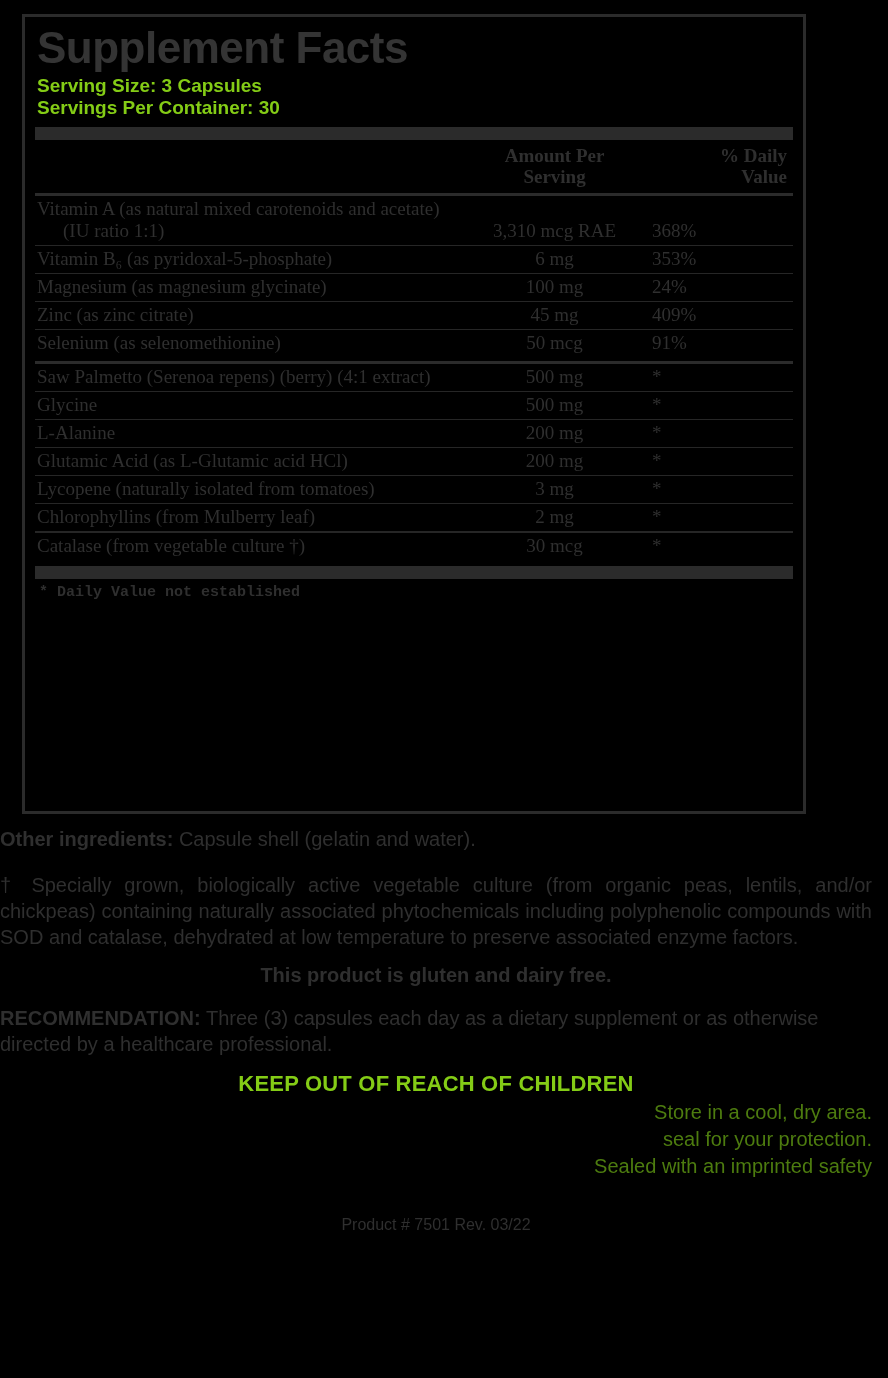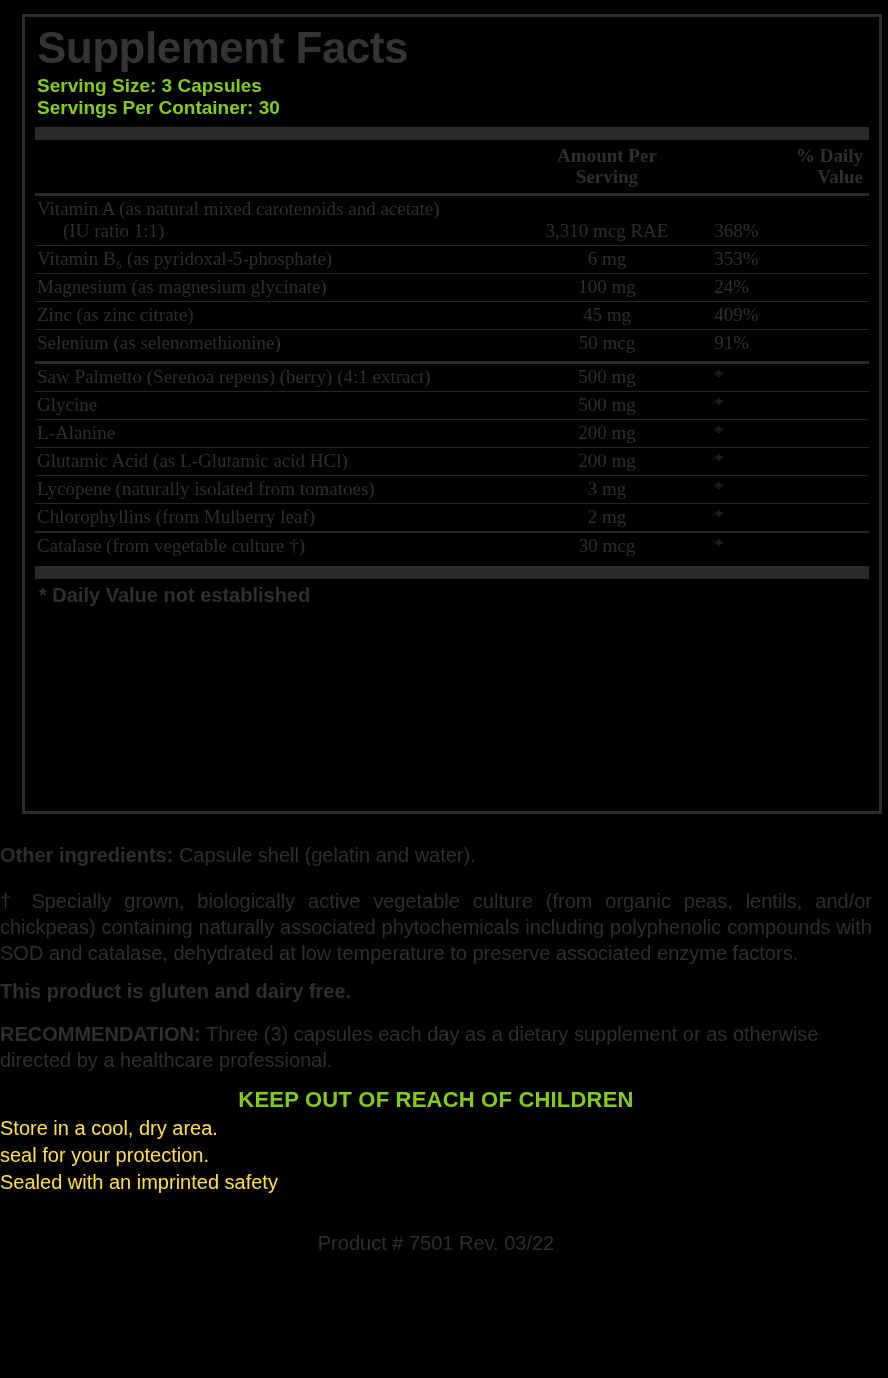--- a/index.html
+++ b/index.html
@@ -20,21 +20,21 @@
     height: 1378px;
     background: #000000;
     box-sizing: border-box;
   }
 
   
   .panel {
     position: absolute;
     left: 22px;
     top: 14px;
-    width: 860px;
+    width: 784px;
     height: 800px;
     border: 3px solid #2b2b2b;
     box-sizing: border-box;
     padding: 4px 10px 0 10px;
   }
   .sf-title {
     font-size: 44px;
     font-weight: bold;
     letter-spacing: -0.5px;
     line-height: 50px;
@@ -85,70 +85,70 @@
     line-height: 21px;
     color: #2f2f2f;
     padding: 5px 0 6px 0 !important;
   }
   .hdr-dv { text-align: right; padding-right: 6px !important; }
 
   .indent { display: block; padding-left: 26px; }
   .star { font-size: 19px; }
 
   .dv-note {
-    font-size: 20px;
+    font-size: 15px;
     font-weight: bold;
     color: #2f2f2f;
     padding: 5px 0 0 4px;
+    font-family: Liberation Mono, monospace;
   }
 
   
   .below {
     position: absolute;
     left: 0px;
     top: 826px;
     width: 888px;
     padding: 0 16px 0 0;
     box-sizing: border-box;
-    margin-top: 16px;
   }
   .p {
     font-size: 20px;
     line-height: 26px;
     color: #2f2f2f;
     margin: 0 0 14px 0;
   }
   .other-ing { margin-bottom: 20px; }
   .b { font-weight: bold; }
   .justify { text-align: justify; }
   .glutenfree {
     font-weight: bold;
-    text-align: left;
+    text-align: center;
     font-size: 20px;
     margin: 0 0 18px 0;
     color: #2f2f2f;
   }
   .koroc {
     font-weight: bold;
     text-align: center;
     font-size: 22px;
     letter-spacing: 0.2px;
     margin: 10px 0 2px 0;
     color: #84cc16;
   }
   .small-center {
-    text-align: left;
+    text-align: right;
     font-size: 20px;
     line-height: 27px;
-    color: #fde047;
+    color: #4d7c0f;
     margin: 0;
   }
   .prod {
     text-align: center;
-    font-size: 20px;
+    font-size: 16px;
     color: #2f2f2f;
     margin-top: 36px;
   }
 </style>
 </head>
 <body>
 
 <div class="page">
 
   <div class="panel">

